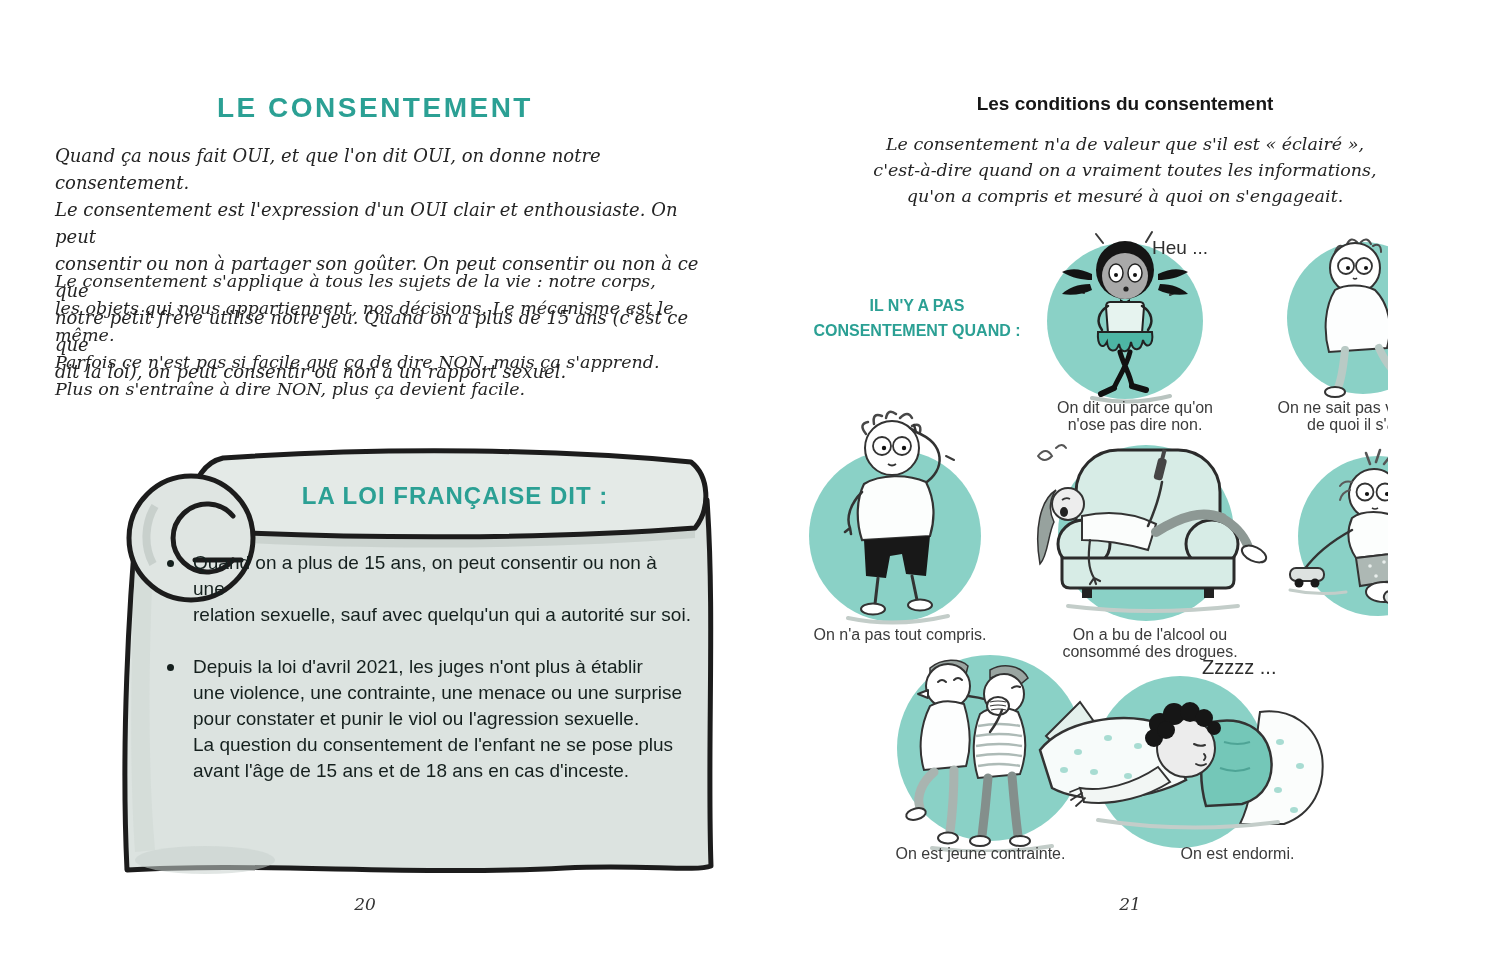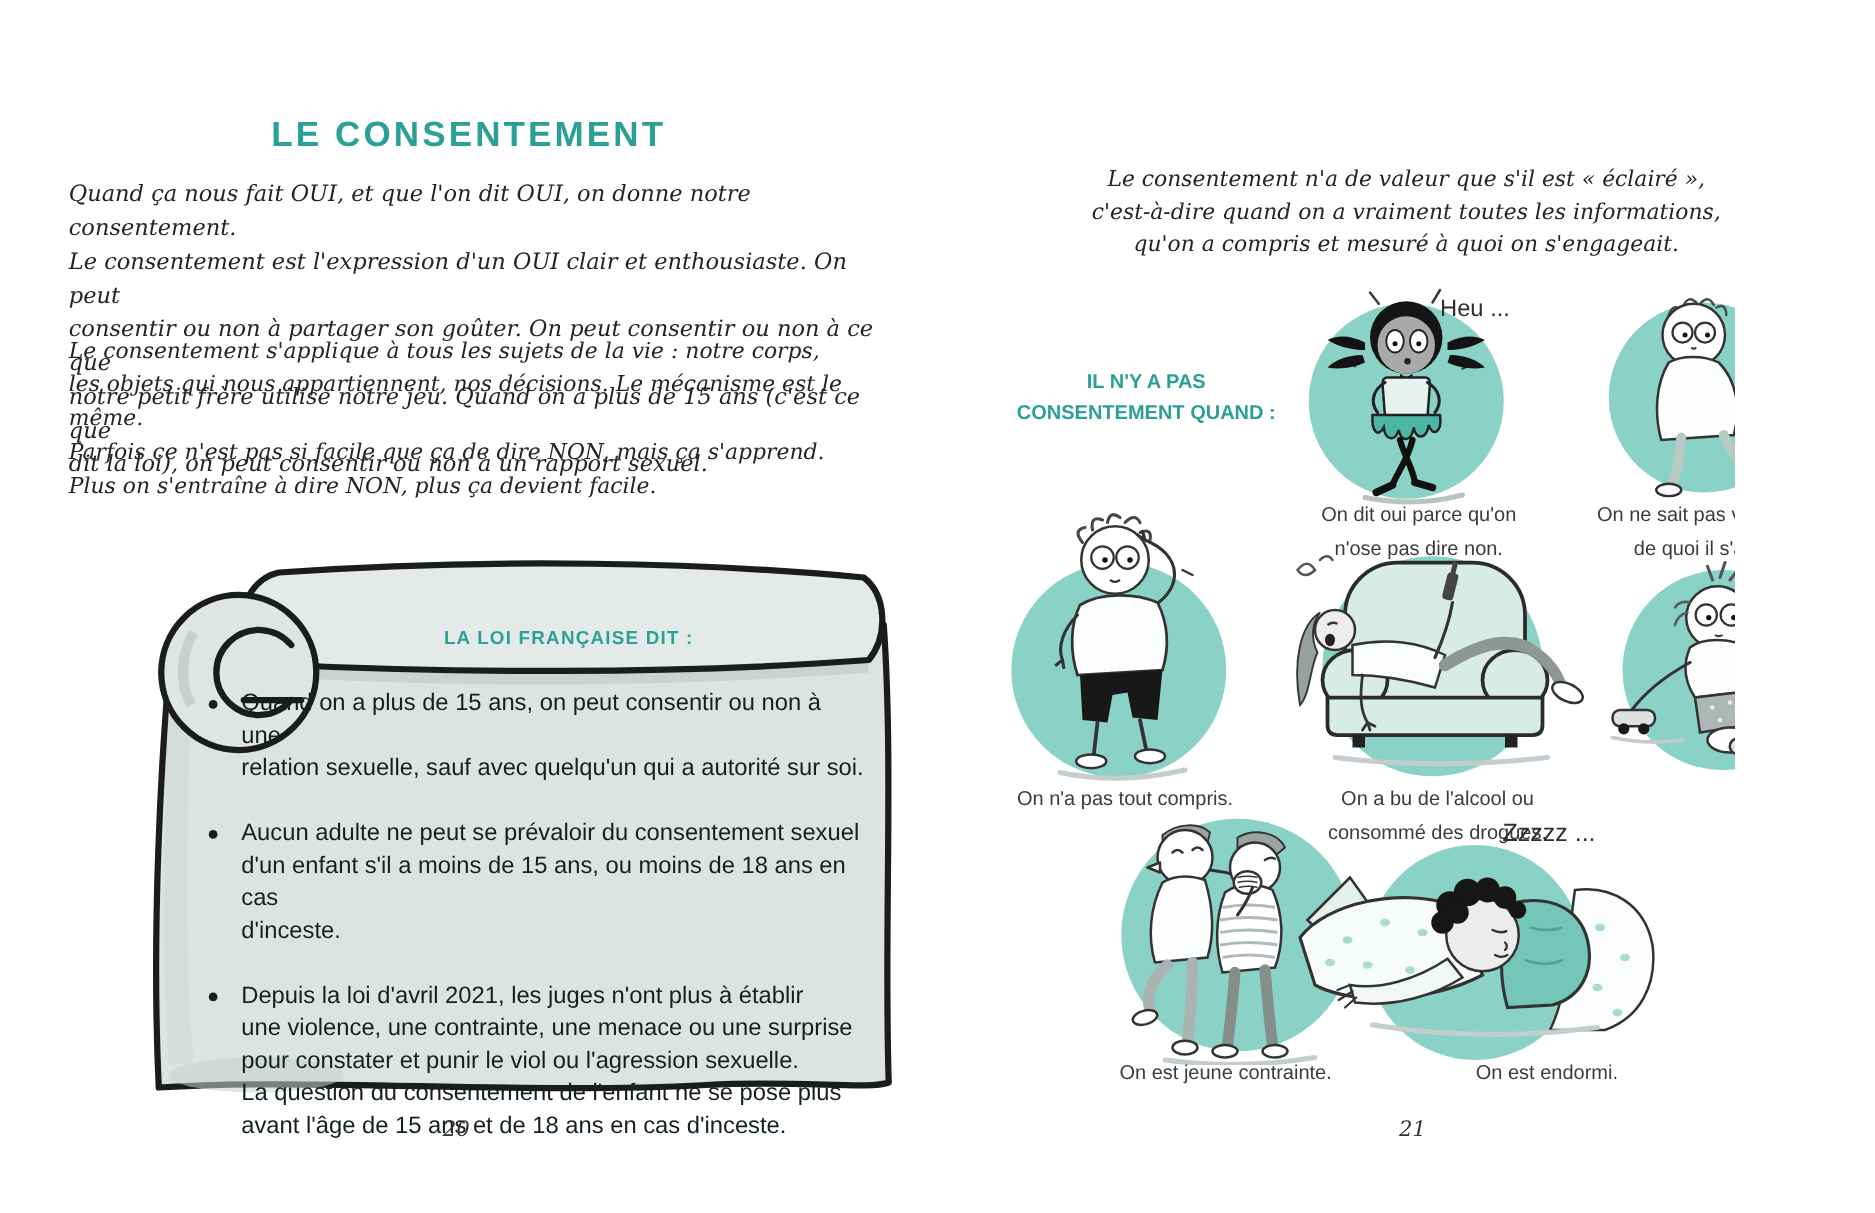--- a/index.html
+++ b/index.html
@@ -17,40 +17,40 @@
   .cursive{font-family:"DejaVu Serif",serif;font-style:italic;color:#242424;}
   .print{font-family:"Liberation Sans",sans-serif;}
 
   
   .page-title-left{left:0;top:92px;width:750px;font-size:28px;font-weight:bold;
                    letter-spacing:2.5px;color:var(--accent);}
   .para1{left:55px;top:142px;width:665px;font-size:18px;line-height:27px;}
   .para2{left:55px;top:268px;width:665px;font-size:17.5px;line-height:27px;}
   .scroll-wrap{left:95px;top:442px;width:630px;height:450px;}
   .scroll-wrap svg{position:absolute;left:0;top:0;}
-  .law-title{left:130px;top:60px;width:460px;font-size:15px;font-weight:bold;
+  .law-title{left:130px;top:40px;width:460px;font-size:24px;font-weight:bold;
              letter-spacing:1px;color:var(--accent);text-align:center;}
   .law-list{left:98px;top:108px;width:500px;list-style:none;margin:0;padding:0;}
   .law-list li{position:relative;font-size:19px;line-height:26px;margin:0 0 26px 0;
                color:#15201e;white-space:pre-line;}
   .law-list li::before{content:"";position:absolute;left:-26px;top:10px;width:7px;height:7px;
                border-radius:50%;background:#15201e;}
   .pagenum{top:894px;width:70px;font-size:17px;font-family:"DejaVu Serif",serif;
            font-style:italic;color:#333;text-align:center;}
   .pagenum.left{left:330px;}
   .pagenum.right{left:1095px;}
 
   
   .page-title-right{left:750px;top:93px;width:750px;font-size:19px;font-weight:bold;color:#161616;}
   .intro{left:825px;top:131px;width:600px;font-size:17.5px;line-height:26px;}
   .section-heading{left:797px;top:293px;width:240px;font-size:16px;line-height:25px;
                    font-weight:bold;color:var(--accent);}
   .scene{position:absolute;}
   .scene svg{display:block;}
-  .caption{font-size:16px;line-height:27px;color:#3b3b3b;}
+  .caption{font-size:16px;line-height:17px;color:#3b3b3b;}
   .speech{font-size:19px;color:#2f2f2f;}
   .qmark{font-size:28px;color:#4a4a4a;transform:rotate(12deg);font-family:"DejaVu Serif",serif;}
 </style>
 </head>
 <body>
 
 <div class="spread">
 
   <div class="abs page-title-left center">LE CONSENTEMENT</div>
 
@@ -80,33 +80,31 @@
 
       <circle cx="96" cy="96" r="62" fill="#dfe5e2" stroke="#1c1c1c" stroke-width="5"></circle>
       <path d="M138,74 A34,34 0 1 0 138,118" fill="none" stroke="#1c1c1c" stroke-width="5" stroke-linecap="round"></path>
       <path d="M100,118 L146,118" stroke="#1c1c1c" stroke-width="5" stroke-linecap="round"></path>
       <path d="M60,64 C50,80 48,104 58,122" fill="none" stroke="#b9c2be" stroke-width="8" opacity="0.6"></path>
     </svg>
     <div class="abs law-title">LA LOI FRANÇAISE DIT :</div>
     <ul class="abs law-list">
       <li>Quand on a plus de 15 ans, on peut consentir ou non à une
 relation sexuelle, sauf avec quelqu'un qui a autorité sur soi.</li>
-      <li>Aucun adulte ne peut se prévaloir du consentement sexuel
-d'un enfant s'il a moins de 15 ans, ou moins de 18 ans en cas
-d'inceste.</li>
       <li>Depuis la loi d'avril 2021, les juges n'ont plus à établir
 une violence, une contrainte, une menace ou une surprise
 pour constater et punir le viol ou l'agression sexuelle.
 La question du consentement de l'enfant ne se pose plus
 avant l'âge de 15 ans et de 18 ans en cas d'inceste.</li>
     </ul>
   </div>
 
   <div class="abs pagenum left">20</div>
 
+  <div class="abs page-title-right center">Les conditions du consentement</div>
 
   <div class="abs intro cursive center preline">Le consentement n'a de valeur que s'il est « éclairé »,
 c'est-à-dire quand on a vraiment toutes les informations,
 qu'on a compris et mesuré à quoi on s'engageait.</div>
 
   <div class="abs section-heading center preline">IL N'Y A PAS
 CONSENTEMENT QUAND :</div>
 
   <div class="scene" style="left:1040px;top:226px;width:170px;height:178px;">
     <svg width="170" height="178" viewBox="0 0 170 178">

